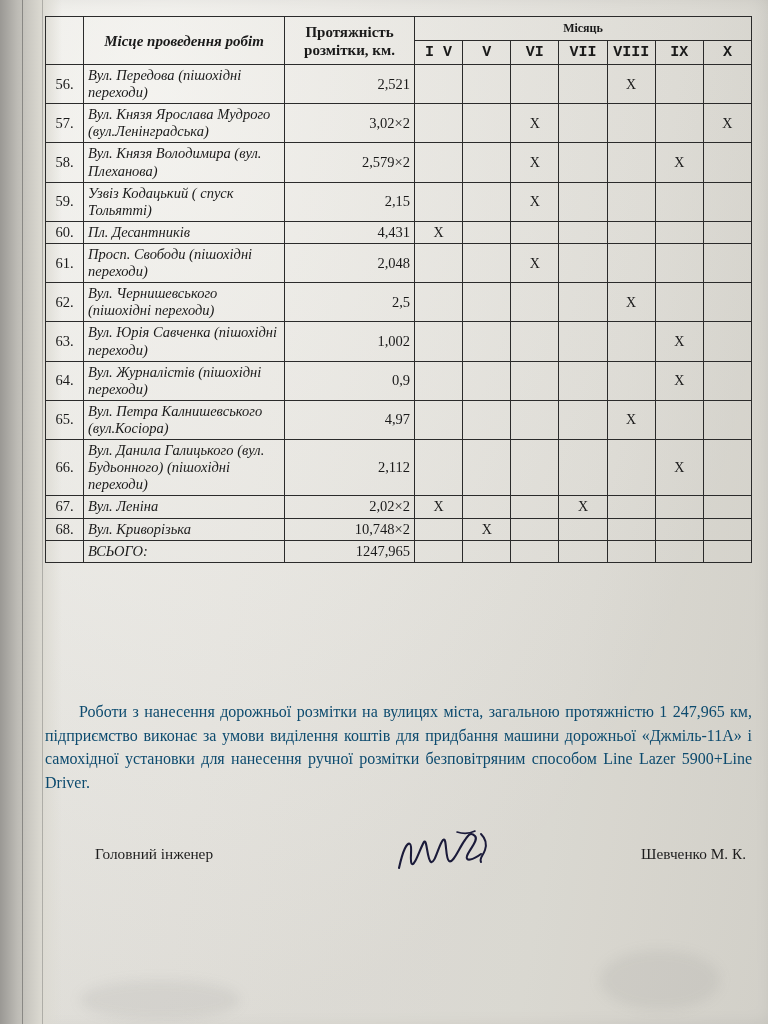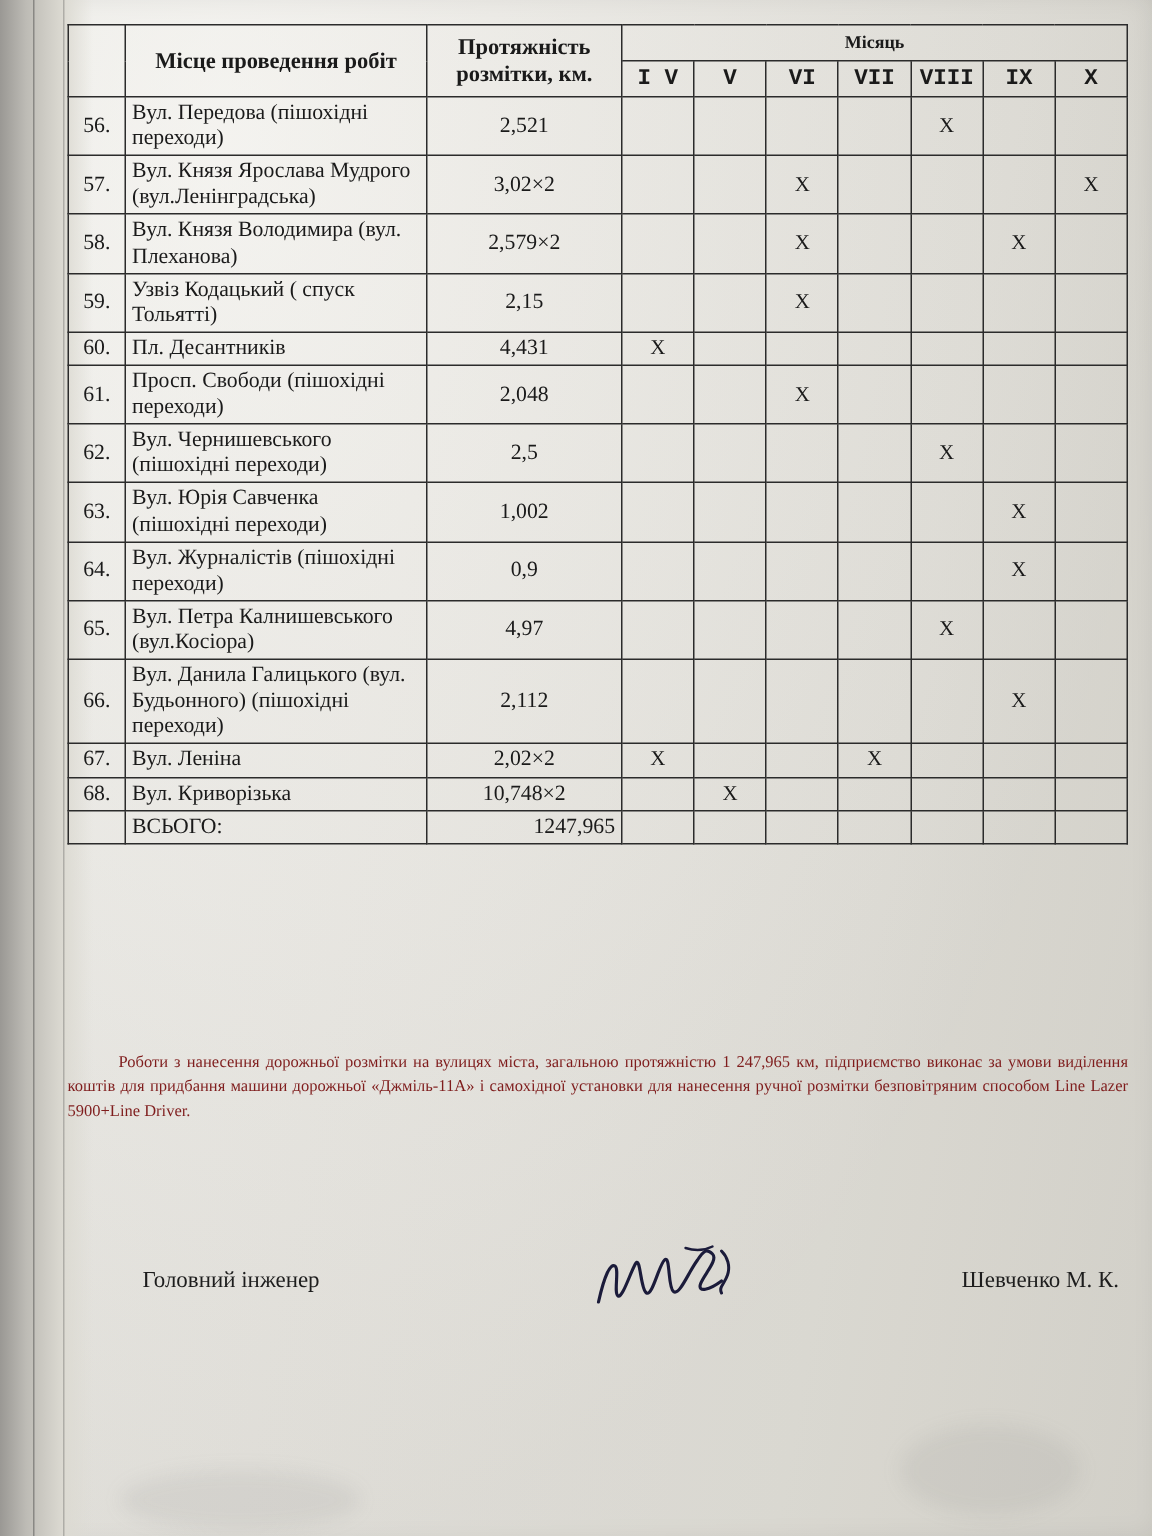--- a/index.html
+++ b/index.html
@@ -74,24 +74,25 @@
   .c-num {
     width: 29px;
     text-align: center;
     font-size: 14.5px;
   }
   .c-place {
     width: 192px;
     text-align: left;
     line-height: 1.18;
     padding-left: 6px;
+    font-style: italic;
   }
   .c-len {
     width: 121px;
-    text-align: center;
+    text-align: right;
   }
   .c-m {
     width: 52px;
     text-align: center;
   }
   thead th.h-place, thead th.h-len {
     text-align: center;
     font-weight: bold;
     line-height: 1.2;
     font-size: 15px;
@@ -124,24 +125,24 @@
   }
   .mark {
     font-size: 14px;
   }
 
   .para {
     position: absolute;
     left: 45px;
     top: 700px;
     width: 707px;
-    font-size: 11px;
+    font-size: 16px;
     line-height: 1.48;
     text-align: justify;
-    color: #7f1d1d;
+    color: #0c4a6e;
   }
   .para .indent { display: inline-block; width: 34px; }
 
   .sign-row {
     position: absolute;
     left: 45px;
     top: 845px;
     width: 707px;
     display: flex;
     justify-content: space-between;

